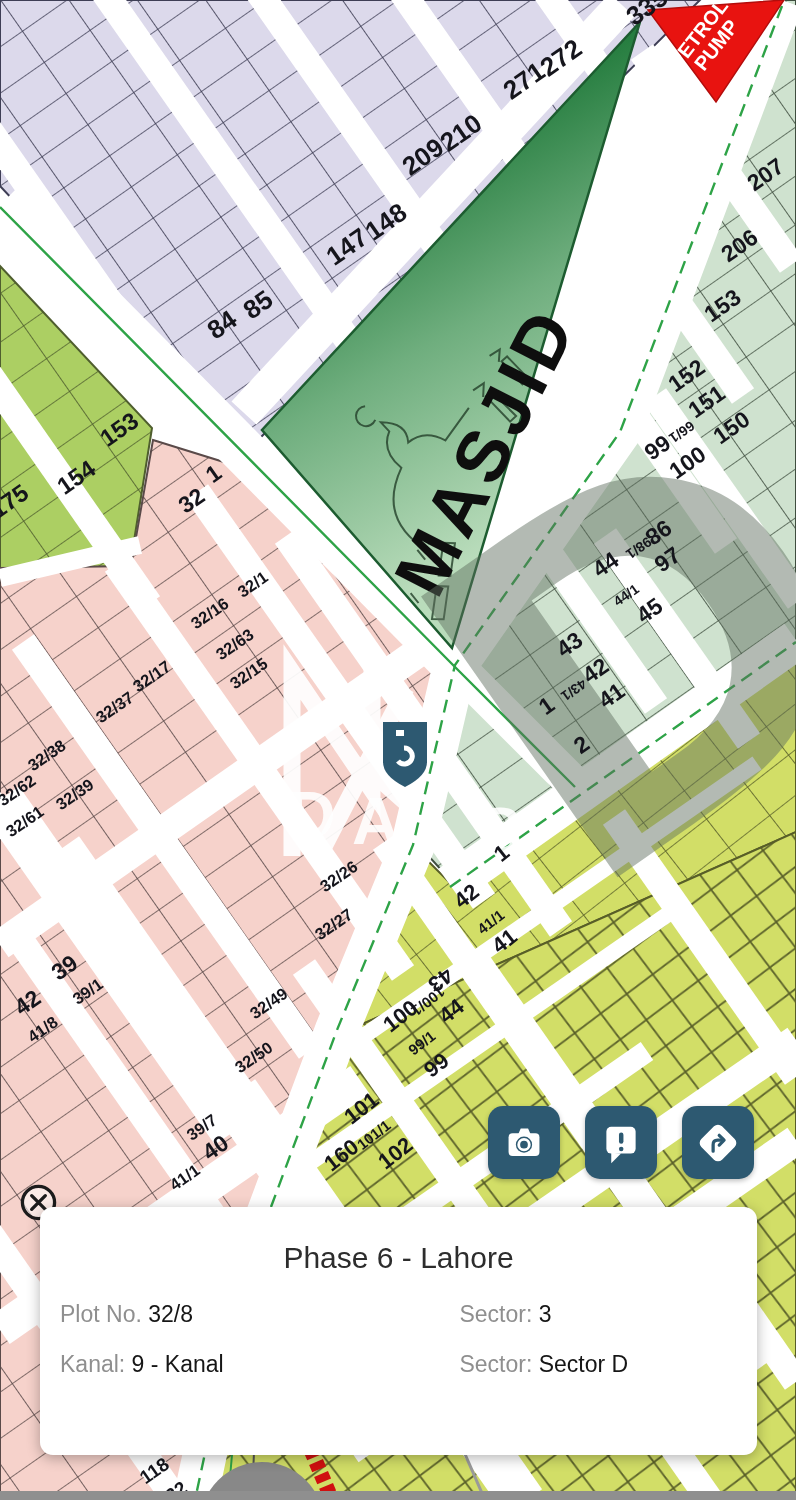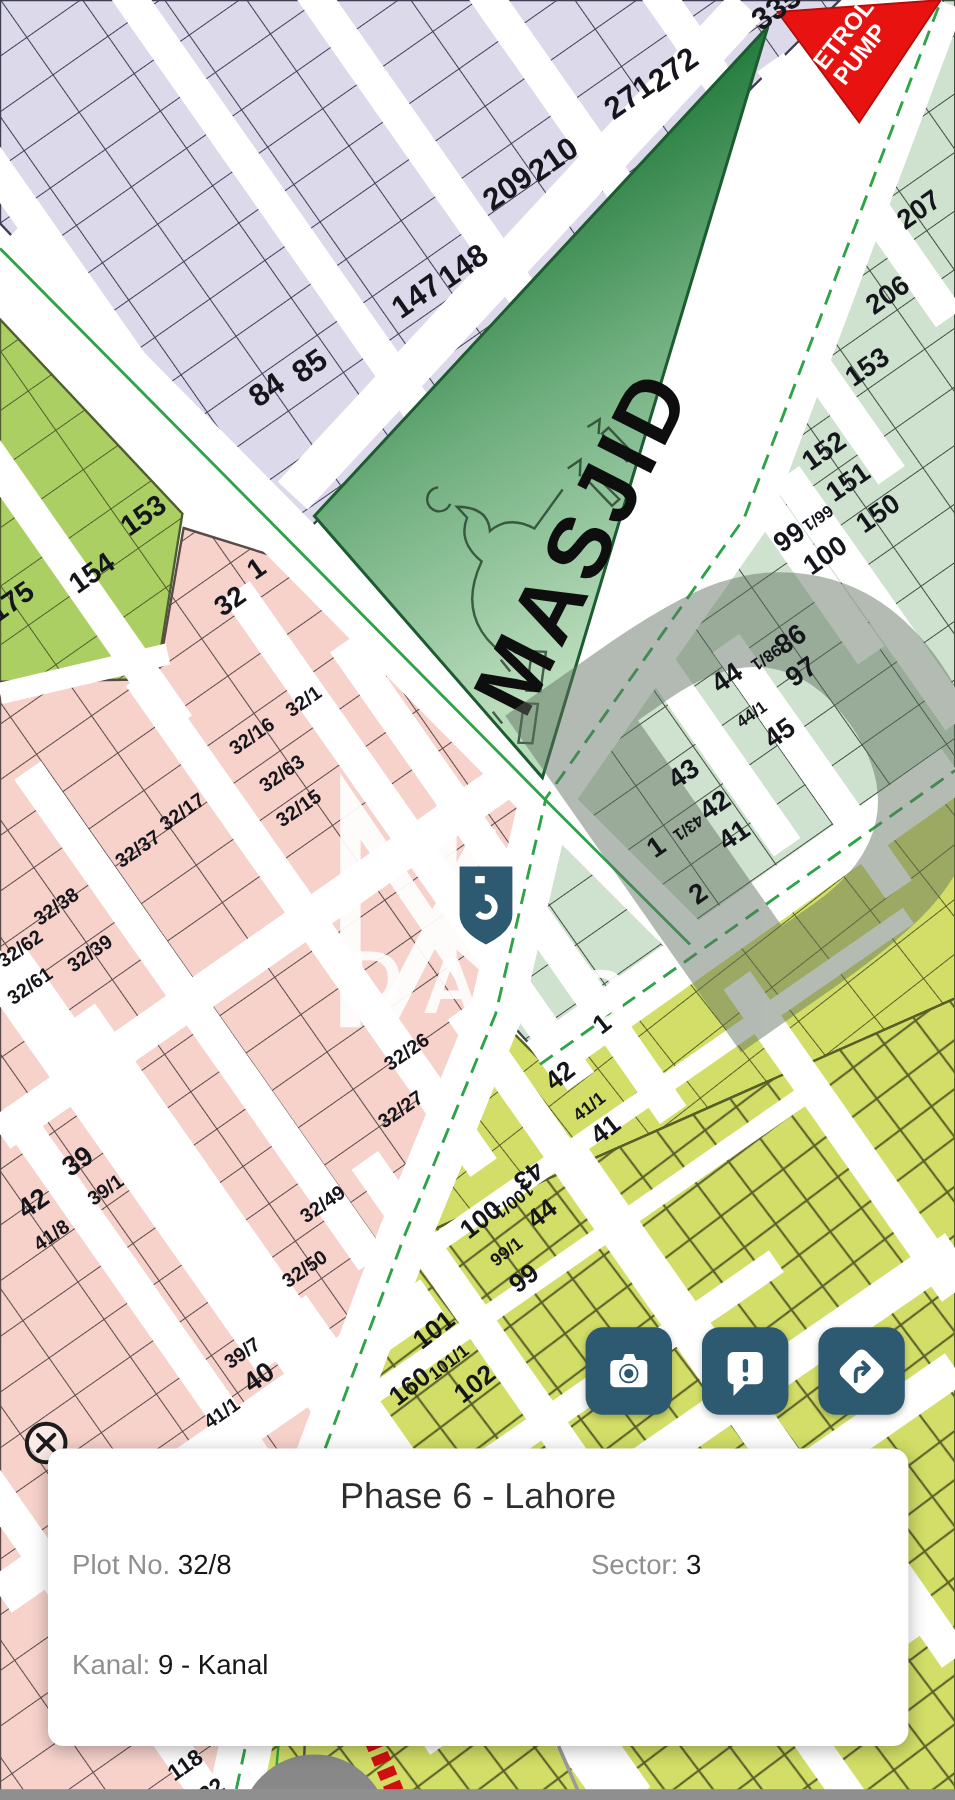--- a/index.html
+++ b/index.html
@@ -12,22 +12,22 @@
               display:flex;align-items:center;justify-content:center;padding:0;cursor:pointer;
               box-shadow:0 2px 5px rgba(0,0,0,.25);}
   .action-btn svg{width:52px;height:52px;}
 
   .close-btn{position:absolute;left:19px;top:1183px;width:39px;height:39px;padding:0;border:none;
              background:transparent;cursor:pointer;}
 
   .info-card{position:absolute;left:40px;top:1207px;width:717px;height:248px;background:#ffffff;
              border-radius:13px;box-shadow:0 3px 14px rgba(0,0,0,.30);box-sizing:border-box;
              padding:20px 20px 0 20px;}
-  .card-title{text-align:center;font-size:30px;color:#2d2d2d;margin:4px 0 14px 0;font-weight:400;}
-  .card-grid{display:grid;grid-template-columns:59% 41%;gap:33px;}
+  .card-title{text-align:center;font-size:30px;color:#2d2d2d;margin:14px 0 14px 0;font-weight:400;}
+  .card-grid{display:grid;grid-template-columns:59% 41%;}
   .card-cell{height:50px;line-height:50px;font-size:23px;white-space:nowrap;}
   .field-label{color:#8f8f8f;}
   .field-value{color:#161616;}
 
   text.pl{fill:#15151c;font-weight:bold;font-family:"Liberation Sans",sans-serif;}
   .lav{font-size:26px;} .grn{font-size:24px;}
   .pkL{font-size:23px;} .pkM{font-size:19px;} .pkS{font-size:16.5px;}
   .sgL{font-size:23px;} .sgS{font-size:14px;}
   .ylL{font-size:22px;} .ylS{font-size:15px;}
   .masjid-t{font-size:73px;font-weight:bold;letter-spacing:6px;fill:#0e0e0e;
@@ -293,17 +293,18 @@
     <path d="M13,13 L27,27 M27,13 L13,27" stroke="#1c1c1c" stroke-width="3.4" stroke-linecap="round"></path>
   </svg>
 </button>
 
 <div class="info-card">
   <div class="card-title">Phase 6 - Lahore</div>
   <div class="card-grid">
     <div class="card-cell"><span class="field-label">Plot No. </span><span class="field-value">32/8</span></div>
     <div class="card-cell"><span class="field-label">Sector: </span><span class="field-value">3</span></div>
     <div class="card-cell"><span class="field-label">Kanal: </span><span class="field-value">9 - Kanal</span></div>
+    <div class="card-cell"><span class="field-label">Sector: </span><span class="field-value">Sector D</span></div>
     <div class="card-cell"></div>
   </div>
 </div>
 
 </div>
 
 </body></html>

